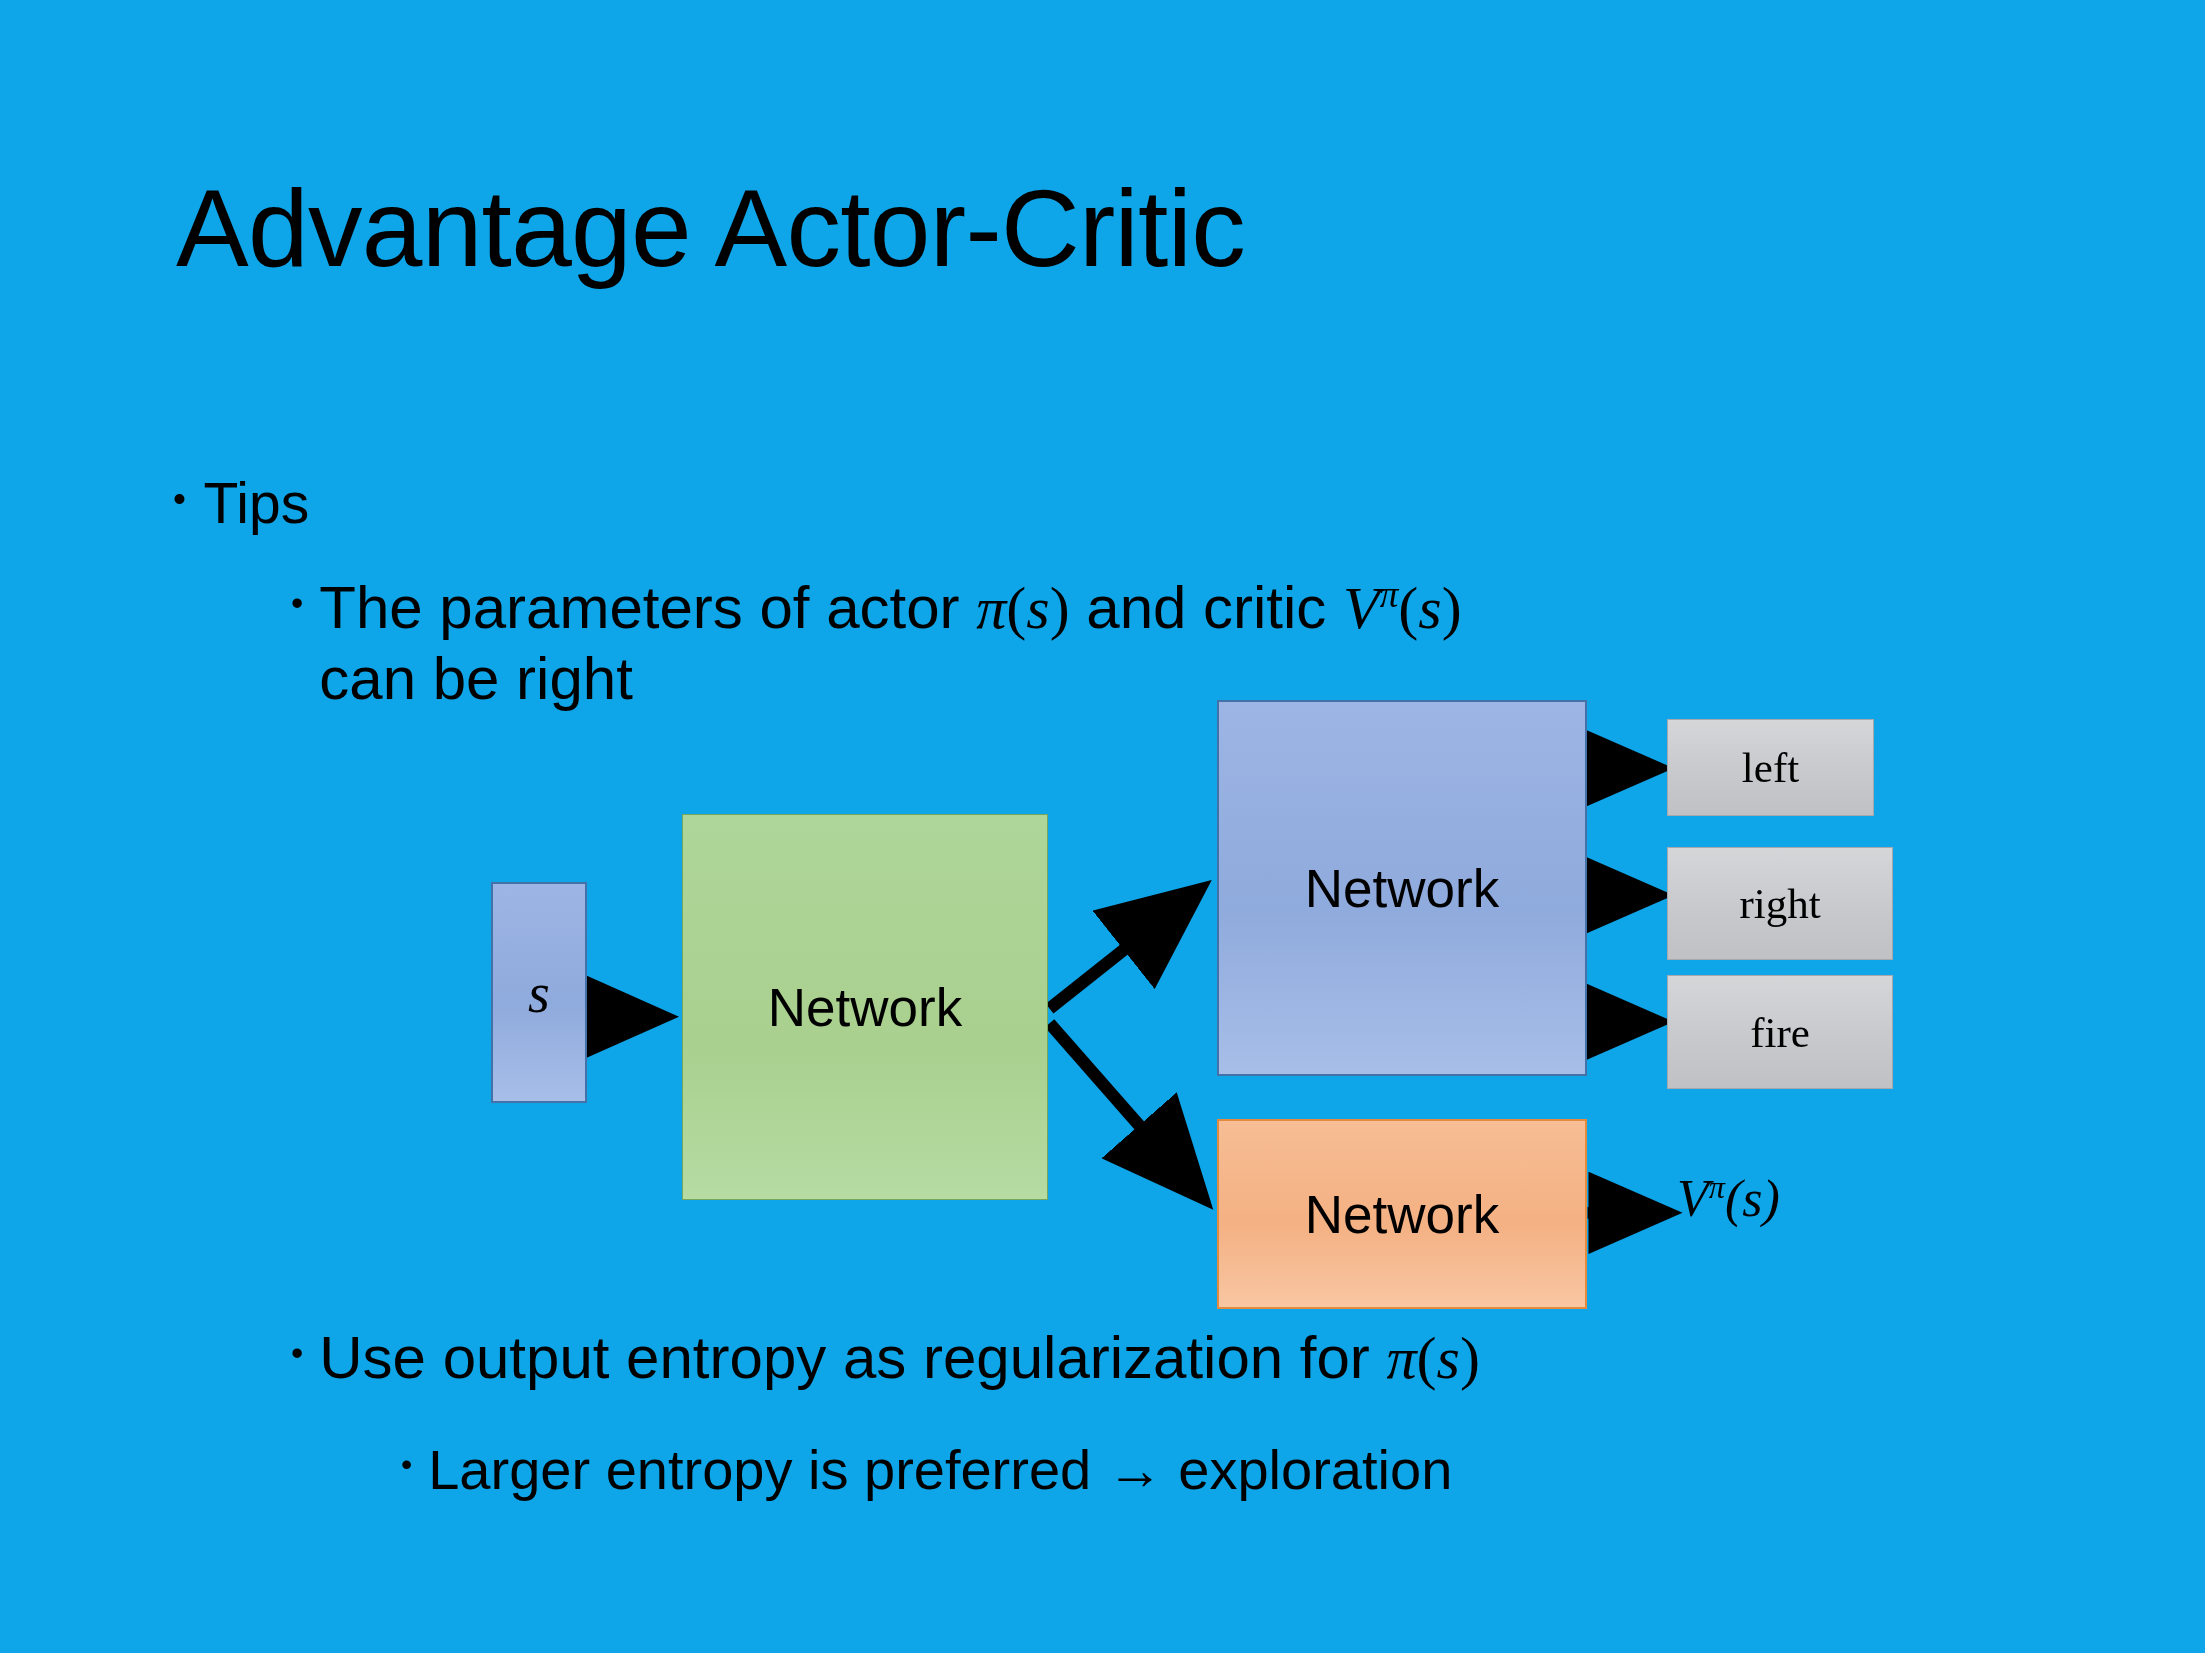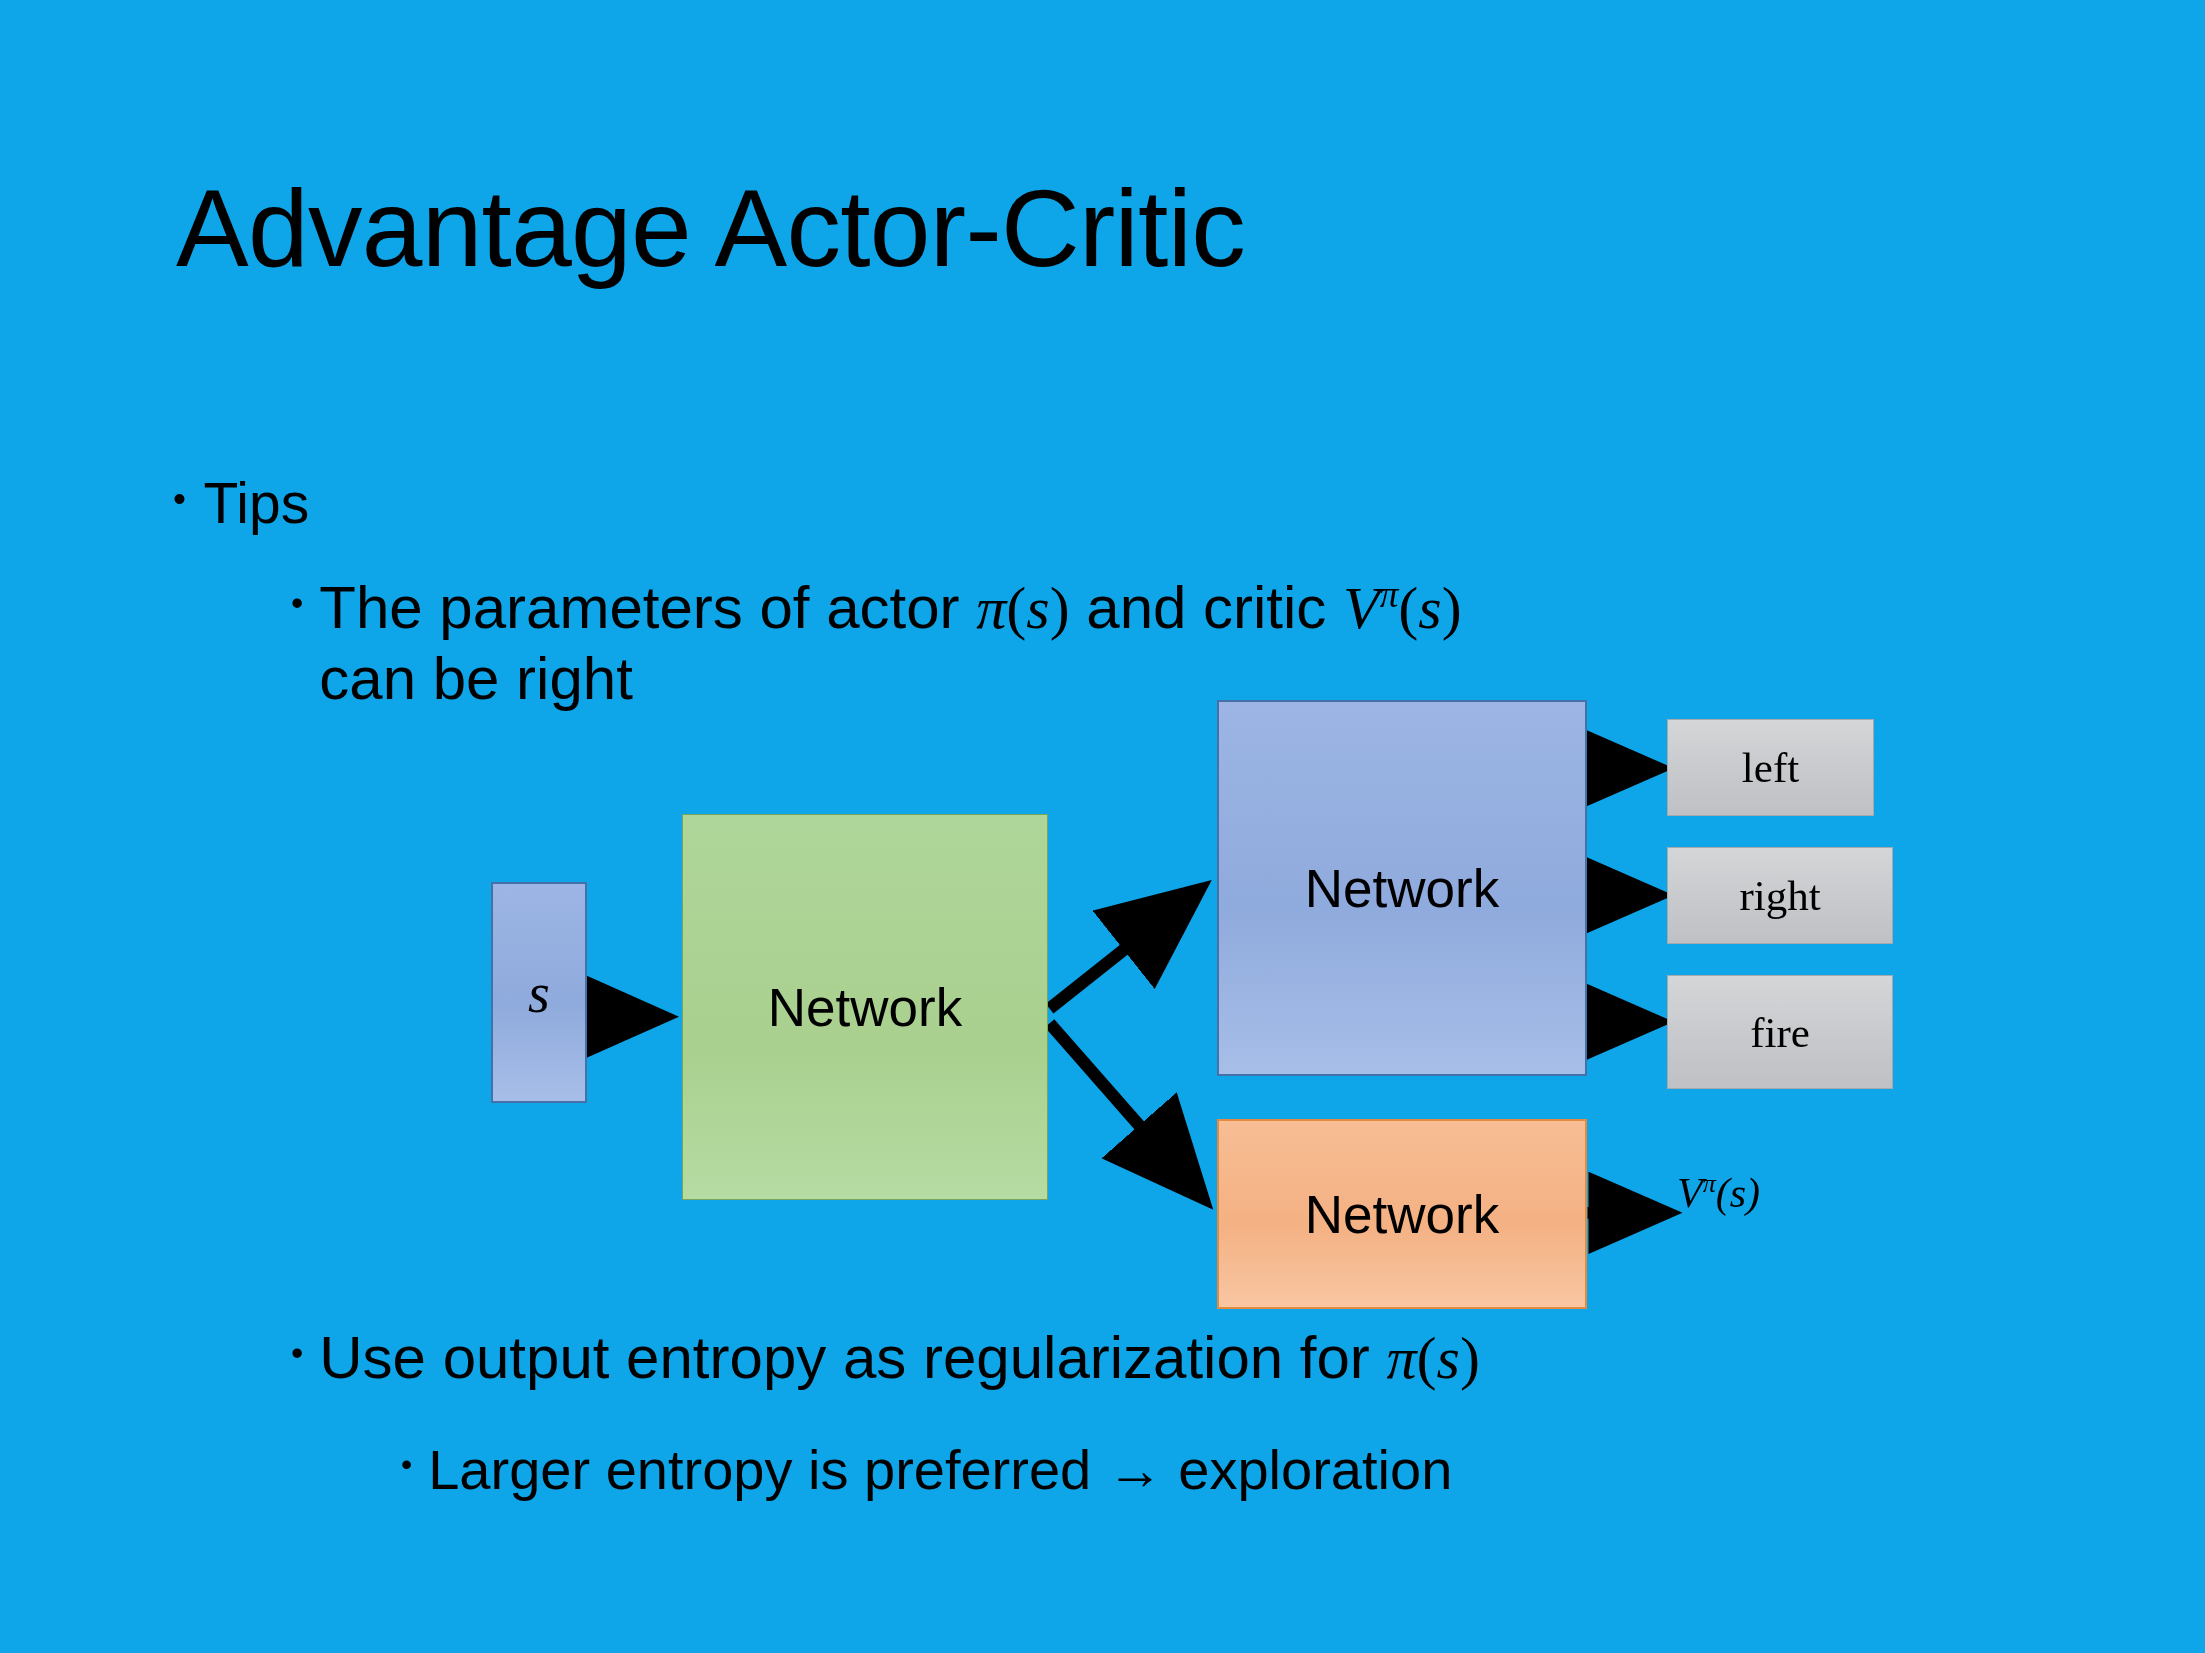--- a/index.html
+++ b/index.html
@@ -125,21 +125,21 @@
   .state-label {
     font-family: "Liberation Serif", serif;
     font-style: italic;
     font-size: 56px;
   }
 
   .vpi-label {
     position: absolute;
     font-family: "Liberation Serif", serif;
     font-style: italic;
-    font-size: 42px;
+    font-size: 52px;
     white-space: nowrap;
   }
   .vpi-label sup { font-size: 0.62em; vertical-align: super; line-height: 0; }
 
   svg.arrows {
     position: absolute;
     left: 0; top: 0;
     width: 2205px;
     height: 1654px;
     overflow: visible;
@@ -205,21 +205,21 @@
       <span>Network</span>
     </div>
 
     <div class="nodebox box-orange" style="left:1217px; top:1119px; width:370px; height:190px;">
       <span>Network</span>
     </div>
 
     <div class="nodebox box-gray" style="left:1667px; top:719px; width:207px; height:97px;">
       <span>left</span>
     </div>
-    <div class="nodebox box-gray" style="left:1667px; top:847px; width:226px; height:97px;">
+    <div class="nodebox box-gray" style="left:1667px; top:847px; width:226px; height:113px;">
       <span>right</span>
     </div>
     <div class="nodebox box-gray" style="left:1667px; top:975px; width:226px; height:114px;">
       <span>fire</span>
     </div>
 
     <div class="vpi-label" style="left:1677px; top:1169px;">
       <span>V</span><sup>π</sup><span style="font-style:italic;">(s)</span>
     </div>
 

